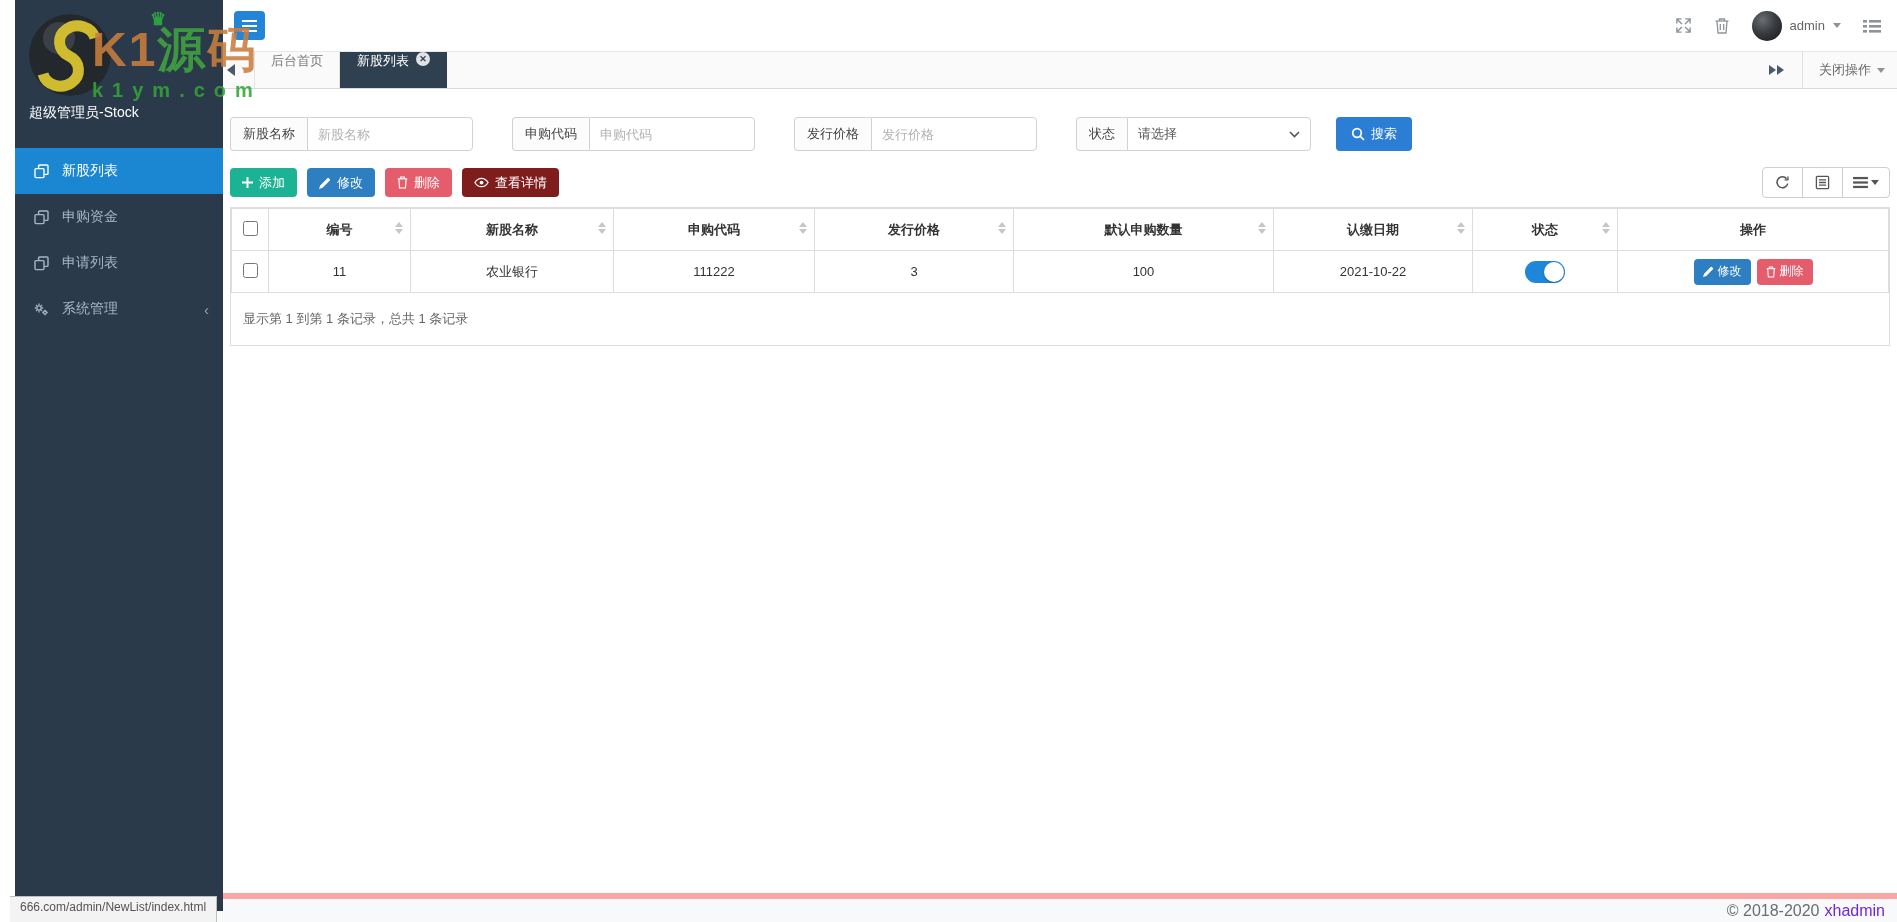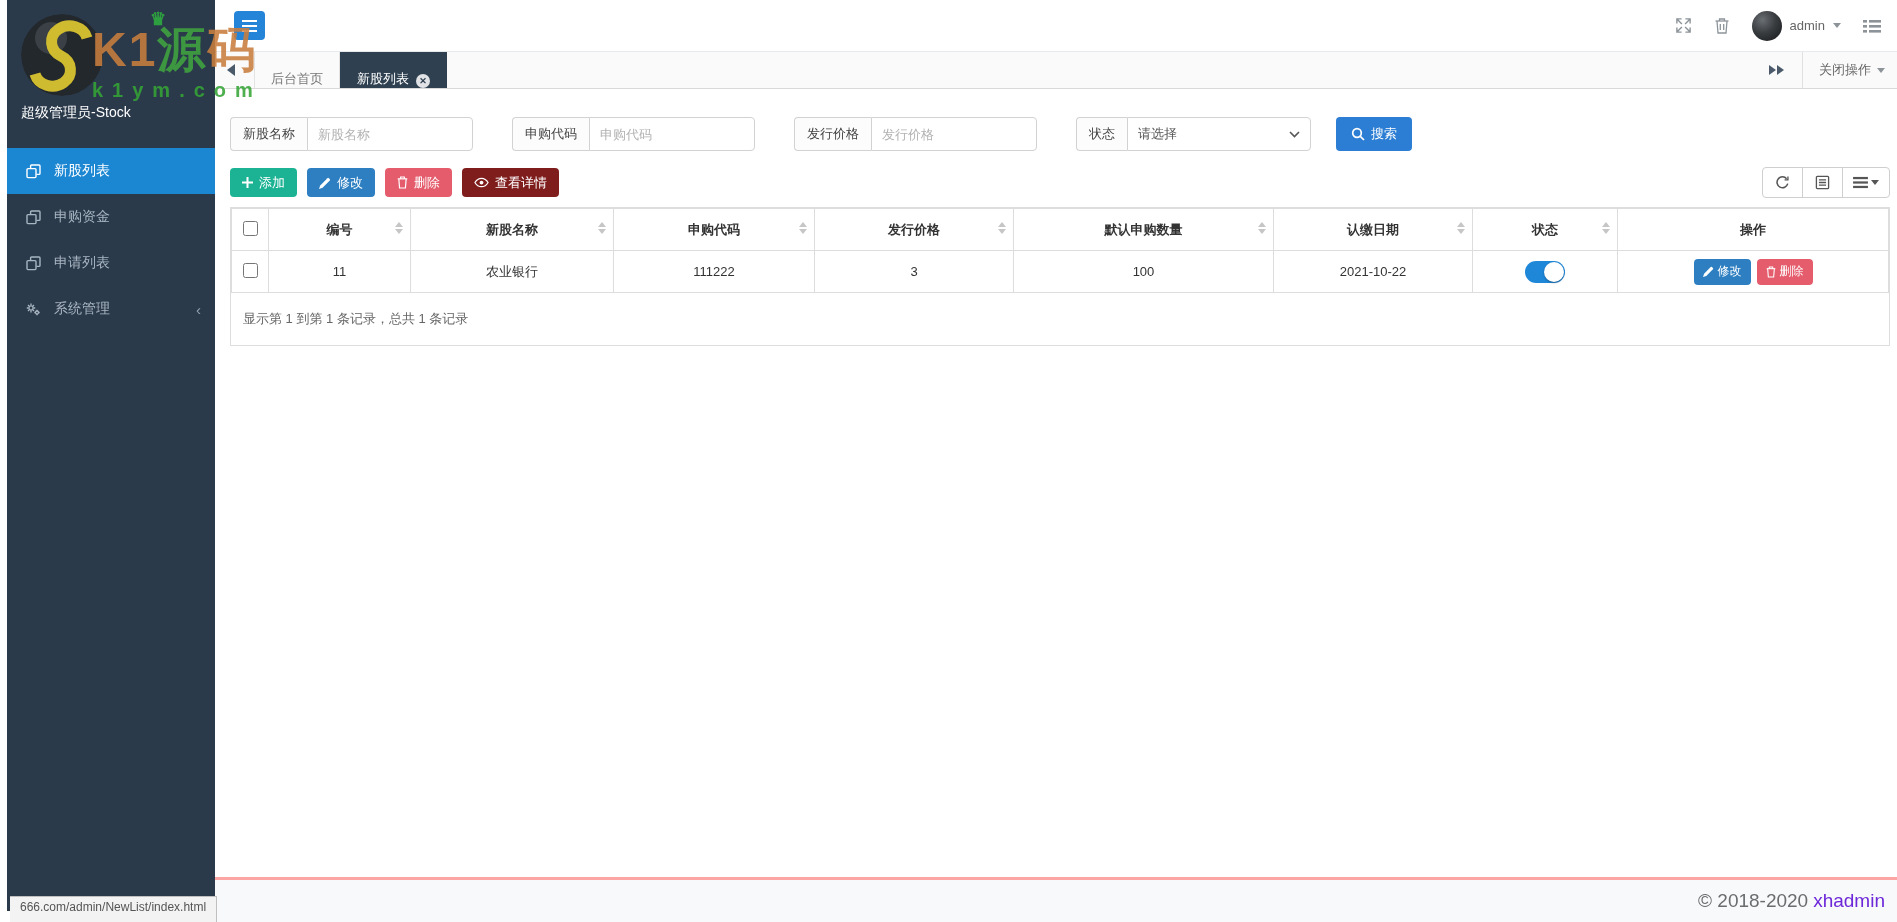--- a/index.html
+++ b/index.html
@@ -1,20 +1,20 @@
 <!DOCTYPE html>
 <html><head>
 <meta charset="utf-8">
 <style>
   * { margin:0; padding:0; box-sizing:border-box; }
   html,body { width:1897px; height:922px; overflow:hidden; }
   body { font-family:"Liberation Sans", sans-serif; background:#fff; position:relative; font-size:13px; color:#333; }
 
   
-  .sidebar { position:absolute; left:7px; top:0; width:208px; height:911px; background:#2b3a4b; z-index:3; }
+  .sidebar { position:absolute; left:15px; top:0; width:208px; height:911px; background:#2b3a4b; z-index:3; }
   .profile { position:relative; padding:14px 0 10px 14px; }
   .avatar-big { width:82px; height:82px; border-radius:50%; overflow:hidden; display:block; }
   .profile-name { color:#fff; font-size:14px; margin-top:8px; white-space:nowrap; }
   .menu { margin-top:16px; }
   .menu-item { height:46px; display:flex; align-items:center; gap:13px; padding:0 14px 0 18px; color:#a8b6c2; font-size:14px; cursor:pointer; }
   .menu-item .mi-icon { width:16px; height:16px; flex:0 0 16px; display:flex; align-items:center; justify-content:center; }
   .menu-item.active { background:#1b87d3; color:#fff; }
   .menu-item .chev { margin-left:auto; font-size:15px; color:#93a1b1; line-height:1; }
 
   
@@ -33,21 +33,21 @@
   .nav-right { margin-left:auto; display:flex; align-items:center; gap:22px; color:#8d9499; }
   .nav-icon-btn { background:none; border:none; color:#8d9499; cursor:pointer; display:flex; align-items:center; }
   .user-box { display:flex; align-items:center; gap:8px; cursor:pointer; }
   .avatar-sm { width:30px; height:30px; border-radius:50%; background:radial-gradient(circle at 35% 30%, #6a6f74 0%, #3a3d40 45%, #141617 100%); }
   .user-name { color:#666; font-size:13px; }
   .caret-down { display:inline-block; width:0; height:0; border-left:4px solid transparent; border-right:4px solid transparent; border-top:5px solid #8d9499; }
 
   
   .tabstrip { height:37px; background:#fafafa; border-bottom:1px solid #d9d9d9; display:flex; align-items:stretch; }
   .tab-nav-left { width:46px; display:flex; align-items:center; justify-content:center; color:#4a5a6a; font-size:12px; cursor:pointer; }
-  .tab { padding:0 16px; display:flex; align-items:flex-end; gap:7px; font-size:13px; color:#777; border-right:1px solid #e3e3e3; border-left:1px solid #e3e3e3; cursor:pointer; background:#fafafa; white-space:nowrap; }
+  .tab { padding:0 16px; display:flex; align-items:flex-start; gap:7px; font-size:13px; color:#777; border-right:1px solid #e3e3e3; border-left:1px solid #e3e3e3; cursor:pointer; background:#fafafa; white-space:nowrap; }
   .tab.active { background:#2f4050; color:#fff; border-color:#2f4050; }
   .tab-close { width:14px; height:14px; border-radius:50%; background:rgba(255,255,255,.85); color:#2f4050; font-size:9px; line-height:14px; text-align:center; font-weight:bold; cursor:pointer; }
   .tabstrip-right { margin-left:auto; display:flex; align-items:stretch; }
   .tab-nav-fwd { width:52px; display:flex; align-items:center; justify-content:center; gap:1px; color:#4a5a6a; cursor:pointer; }
   .tri-r { width:0; height:0; border-top:5px solid transparent; border-bottom:5px solid transparent; border-left:7px solid #4a5a6a; }
   .close-ops { border-left:1px solid #e0e0e0; display:flex; align-items:center; gap:6px; padding:0 12px 0 16px; color:#666; font-size:13px; cursor:pointer; white-space:nowrap; }
 
   
   .content { padding:28px 7px 0 22px; position:relative; }
   .filter-row { display:flex; align-items:center; margin-bottom:17px; }
@@ -78,21 +78,21 @@
   .sorter .up { width:0;height:0;border-left:4px solid transparent;border-right:4px solid transparent;border-bottom:5px solid #c6c6c6; }
   .sorter .dn { width:0;height:0;border-left:4px solid transparent;border-right:4px solid transparent;border-top:5px solid #c6c6c6; }
   input[type=checkbox] { width:15px; height:15px; cursor:pointer; }
   .switch { width:40px; height:22px; border-radius:11px; background:#1f87d8; position:relative; display:inline-block; vertical-align:middle; cursor:pointer; }
   .switch .knob { position:absolute; right:1px; top:1px; width:20px; height:20px; border-radius:50%; background:#fff; box-shadow:0 1px 2px rgba(0,0,0,.3); }
   .row-btns { display:flex; justify-content:center; gap:6px; }
   .btn-xs { height:26px; padding:0 9px; font-size:12px; gap:4px; }
   .pagination-strip { padding:17px 12px; font-size:13px; color:#666; }
 
   
-  .footer { position:absolute; left:0; right:0; bottom:0; height:45px; background:#f8f9fa; border-top:3px solid #fca5a5; display:flex; align-items:center; justify-content:flex-end; padding-right:12px; font-size:19px; color:#6a6d70; z-index:2; }
+  .footer { position:absolute; left:0; right:0; bottom:0; height:29px; background:#f8f9fa; border-top:6px solid #fca5a5; display:flex; align-items:center; justify-content:flex-end; padding-right:12px; font-size:16px; color:#6a6d70; z-index:2; }
   .footer a { color:#6d28d9; text-decoration:none; margin-left:5px; cursor:pointer; }
   .statusbar { position:absolute; left:0; bottom:0; z-index:6; background:#f3f3f3; border:1px solid #bfbfbf; border-left:none; border-bottom:none; padding:3px 10px 8px; font-size:12px; color:#555; max-width:245px; white-space:nowrap; overflow:hidden;margin-left:10px; }
 
   svg { display:block; }
 </style>
 </head>
 <body>
 
 <div class="sidebar">
   <div class="profile">

